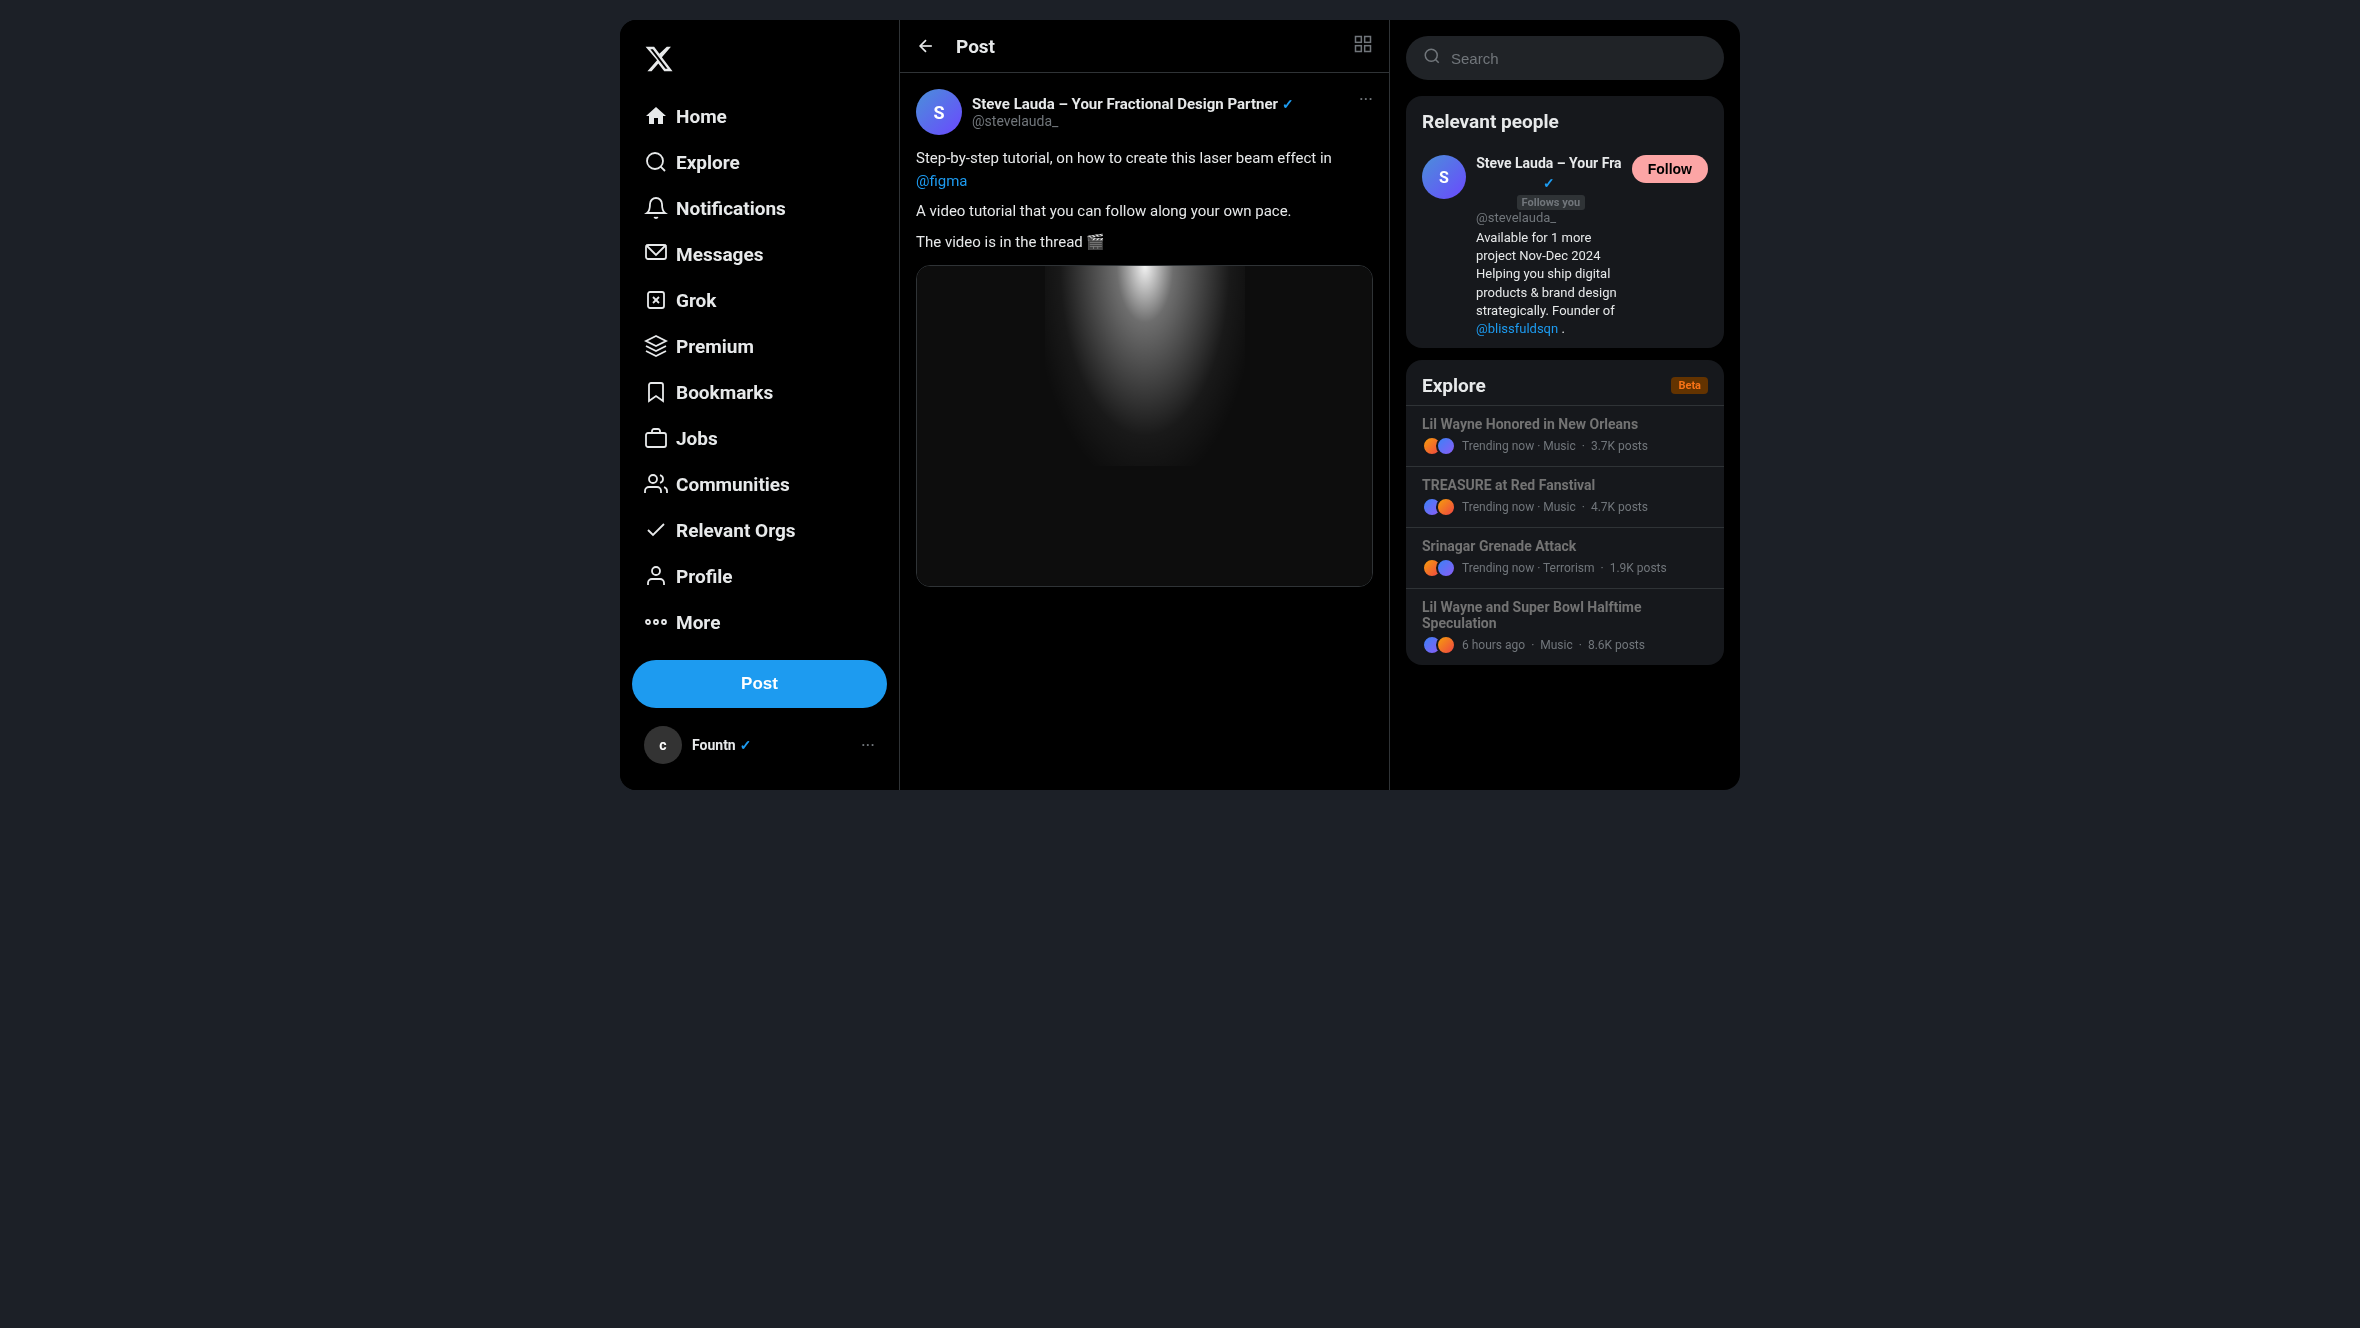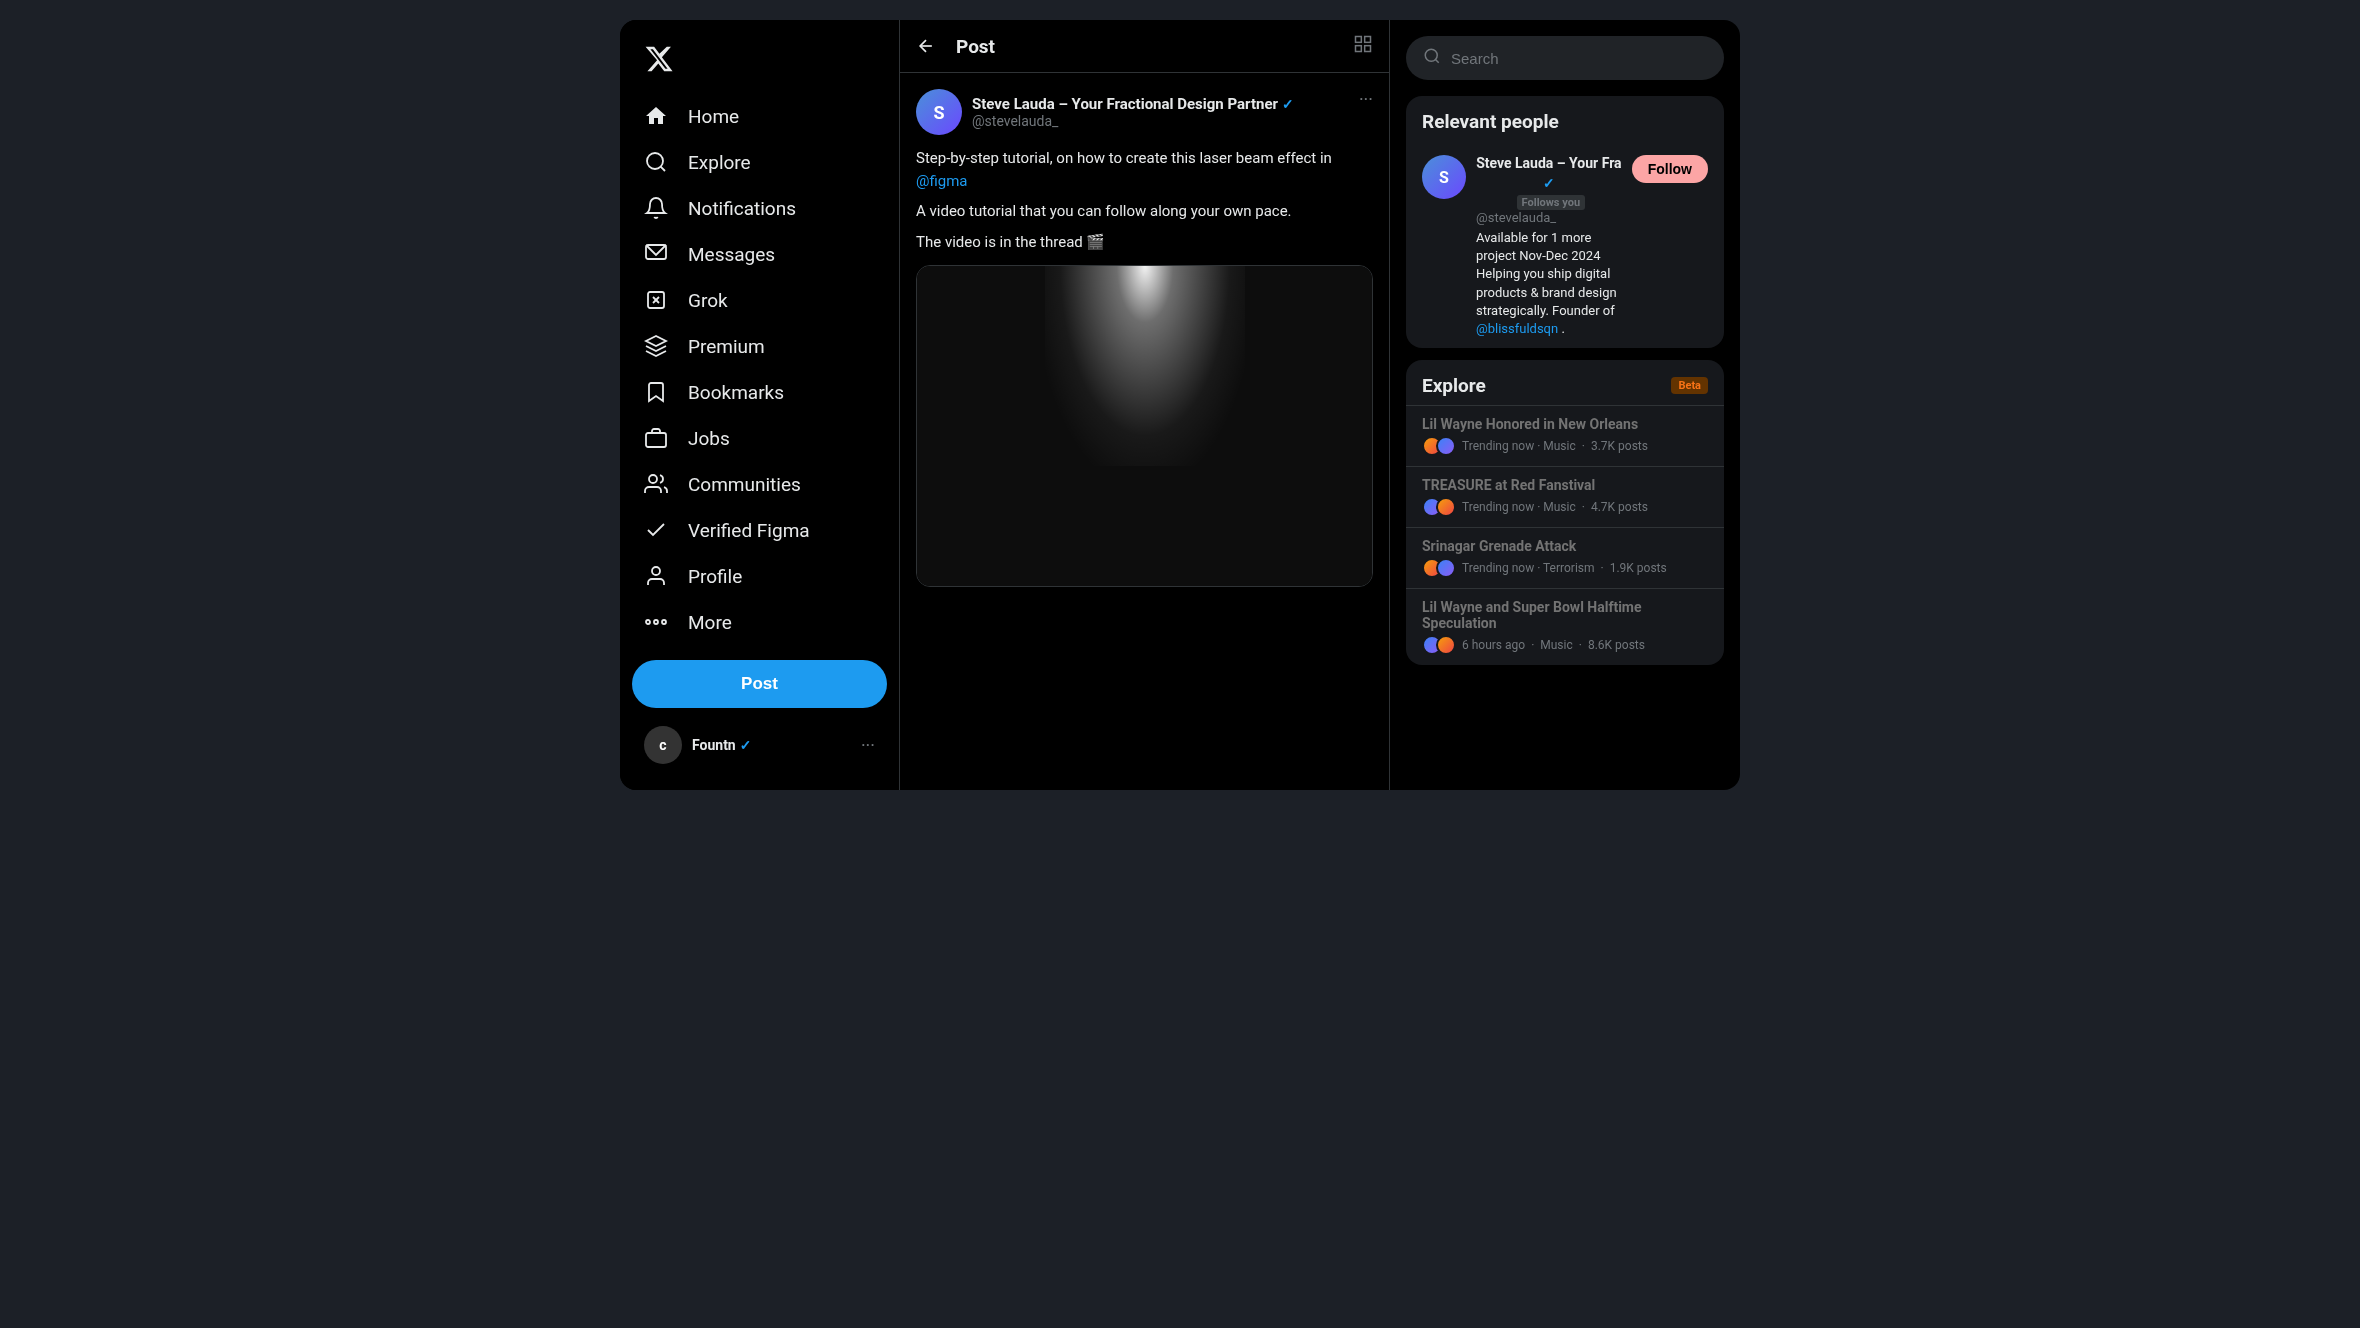--- a/index.html
+++ b/index.html
@@ -43,26 +43,26 @@
     }
     .sidebar-nav {
       display: flex;
       flex-direction: column;
       gap: 2px;
       flex: 1;
     }
     .nav-item {
       display: flex;
       align-items: center;
-      gap: 20px;
+      gap: 8px;
       padding: 10px 12px;
       border-radius: 9999px;
       cursor: pointer;
       font-size: 19px;
-      font-weight: 400;
+      font-weight: 700;
       color: #e7e9ea;
       transition: background 0.15s;
       text-align: center;
     }
     .nav-item .nav-icon {
       width: 24px;
       height: 24px;
       display: flex;
       align-items: center;
       justify-content: center;
@@ -588,21 +588,21 @@
         </span>
         <span>Communities</span>
       </div>
 
       <div class="nav-item">
         <span class="nav-icon">
           <svg viewBox="0 0 24 24" fill="none" stroke="#e7e9ea" stroke-width="1.8">
               <polyline points="20 6 9 17 4 12"></polyline>
             </svg>
         </span>
-        <span>Verified Figma</span>
+        <span>Relevant Orgs</span>
       </div>
 
       <div class="nav-item">
         <span class="nav-icon">
           <svg viewBox="0 0 24 24">
               <path d="M20 21v-2a4 4 0 0 0-4-4H8a4 4 0 0 0-4 4v2"></path>
               <circle cx="12" cy="7" r="4"></circle>
             </svg>
         </span>
         <span>Profile</span>

